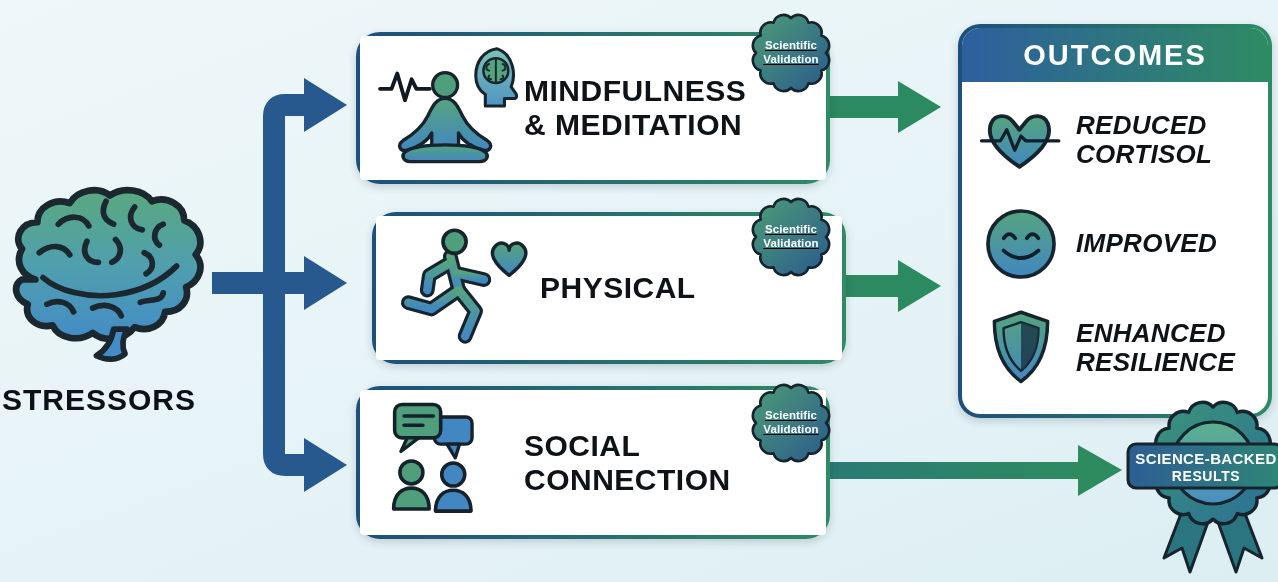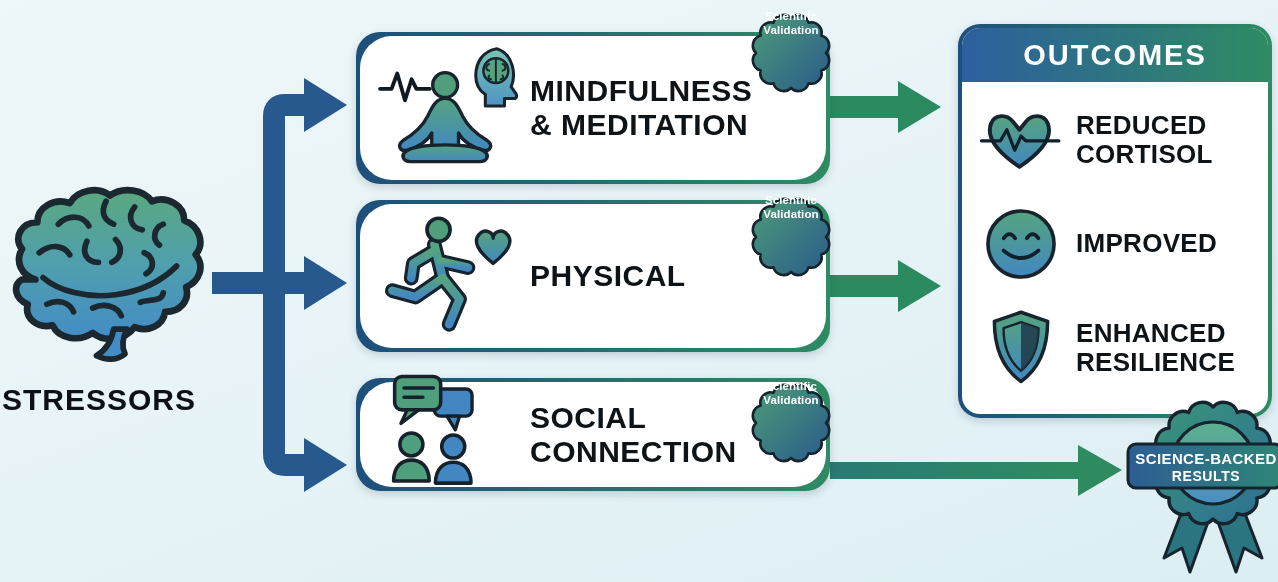--- a/index.html
+++ b/index.html
@@ -15,28 +15,28 @@
     position:absolute;left:2px;top:383px;width:206px;z-index:2;
     font-weight:800;font-size:30px;letter-spacing:1px;color:#0d1117;
   }
   .box{
     position:absolute;left:356px;width:474px;height:152px;z-index:2;
     border-radius:24px;padding:4px;box-sizing:border-box;
     background:linear-gradient(90deg,#1d4f7c,#2e8b63);
     box-shadow:0 3px 8px rgba(20,40,60,.18);
   }
   .box-inner{
-    width:100%;height:100%;background:#ffffff;border-radius:32px;
-    display:flex;align-items:center;box-sizing:border-box;padding:0 8px 0 14px;gap:8px;
+    width:100%;height:100%;background:#ffffff;border-radius:4px;
+    display:flex;align-items:center;box-sizing:border-box;padding:0 8px 0 14px;gap:2px;
   }
   .box-icon{width:148px;height:134px;flex:0 0 auto;display:flex;align-items:center;justify-content:center;}
   .box-title{font-weight:800;font-size:30px;line-height:1.12;letter-spacing:.5px;color:#0e1317;}
   .badge{
     position:absolute;left:748px;width:86px;height:86px;z-index:4;
-    display:flex;align-items:flex-start;justify-content:center;
+    display:flex;align-items:center;justify-content:center;text-decoration:underline;
   }
   .badge > svg{position:absolute;left:0;top:0;}
   .badge-text{
     position:relative;color:#fff;font-weight:700;font-size:11.5px;line-height:1.2;
     text-align:center;letter-spacing:.1px;
   }
   .outcomes{
     position:absolute;left:958px;top:24px;width:314px;height:394px;z-index:2;
     border-radius:22px;padding:4px;box-sizing:border-box;
     background:linear-gradient(90deg,#1d4f7c,#2e8b63);
@@ -44,21 +44,21 @@
   }
   .outcomes-inner{
     width:100%;height:100%;border-radius:18px;background:#fff;overflow:hidden;
     display:flex;flex-direction:column;box-sizing:border-box;
   }
   .outcomes-header{
     height:54px;flex:0 0 auto;display:flex;align-items:center;justify-content:center;
     background:linear-gradient(90deg,#2d5f9e,#2e8b63);
     color:#fff;font-weight:800;font-size:29px;letter-spacing:2px;
   }
-  .outcomes-body{flex:1;display:flex;flex-direction:column;justify-content:space-around;padding:6px 8px 14px 18px;}
+  .outcomes-body{flex:1;display:flex;flex-direction:column;justify-content:space-around;padding:6px 8px 14px 18px;font-style:italic;}
   .outcome-row{display:flex;align-items:center;gap:14px;}
   .outcome-icon{width:82px;height:88px;flex:0 0 auto;display:flex;align-items:center;justify-content:center;}
   .outcome-label{font-weight:800;font-size:26px;line-height:1.12;letter-spacing:.3px;color:#0e1317;}
   .medallion{position:absolute;left:1120px;top:386px;width:162px;height:196px;z-index:5;}
   .seal-banner-text{font-family:"Liberation Sans",sans-serif;font-weight:700;fill:#ffffff;}
 </style>
 </head>
 <body>
 
 <div class="stage">
@@ -160,21 +160,21 @@
           <path d="M30,116 C44,106 100,106 114,116 C118,120 116,126 108,126 L36,126 C28,126 26,120 30,116 Z" fill="url(#gGB)" stroke="#17242e" stroke-width="3.5" stroke-linejoin="round"></path>
         </svg>
       </div>
       <div class="box-title">
         <div>MINDFULNESS</div>
         <div>&amp; MEDITATION</div>
       </div>
     </div>
   </div>
 
-  <div class="box" style="top:200px;">
+  <div class="box" style="top:212px;margin-left:16px;">
     <div class="box-inner">
       <div class="box-icon">
         <svg width="140" height="126" viewBox="0 0 130 120">
           <g fill="none" stroke="#17242e" stroke-width="14" stroke-linecap="round" stroke-linejoin="round">
             <path d="M52,30 L60,62"></path>
               <path d="M52,36 L32,48 L30,62"></path>
               <path d="M58,46 L84,52"></path>
             <path d="M60,62 L34,80 L12,74"></path>
               <path d="M60,62 L76,82 L66,106"></path>
           </g>
@@ -190,21 +190,21 @@
             <path d="M20,36 C6,25 0,15 7,8 C12,2.5 20,6 20,12 C20,6 28,2.5 33,8 C40,15 34,25 20,36 Z" fill="url(#gGB)" stroke="#17242e" stroke-width="3.2" stroke-linejoin="round"></path>
           </g>
         </svg>
       </div>
       <div class="box-title">
         <div>PHYSICAL</div>
       </div>
     </div>
   </div>
 
-  <div class="box" style="top:378px;height:113px;">
+  <div class="box" style="top:386px;height:153px;">
     <div class="box-inner">
       <div class="box-icon">
         <svg width="136" height="126" viewBox="0 0 130 120">
           <g>
             <rect x="52" y="16" width="36" height="26" rx="6" fill="#4287c2" stroke="#15222b" stroke-width="3.2"></rect>
             <polygon points="64,42 72,55 76,42" fill="#4287c2" stroke="#15222b" stroke-width="3.2" stroke-linejoin="round"></polygon>
           </g>
           <g>
             <rect x="14" y="4" width="44" height="32" rx="7" fill="#4f9f7d" stroke="#15222b" stroke-width="3.4"></rect>
             <polygon points="26,36 20,49 37,36" fill="#4f9f7d" stroke="#15222b" stroke-width="3.2" stroke-linejoin="round"></polygon>

